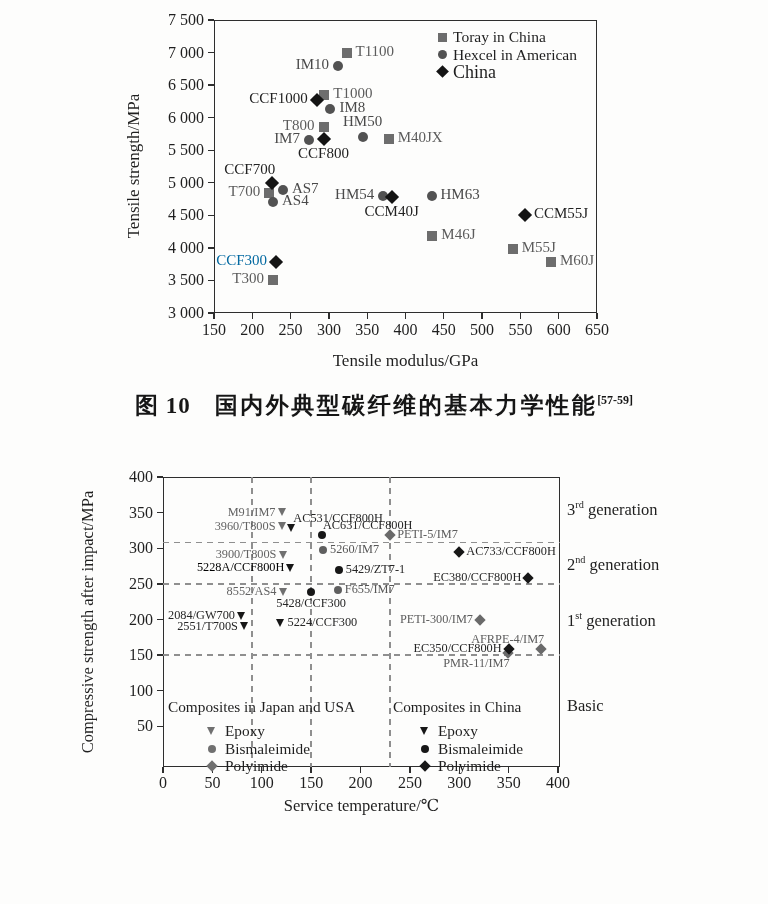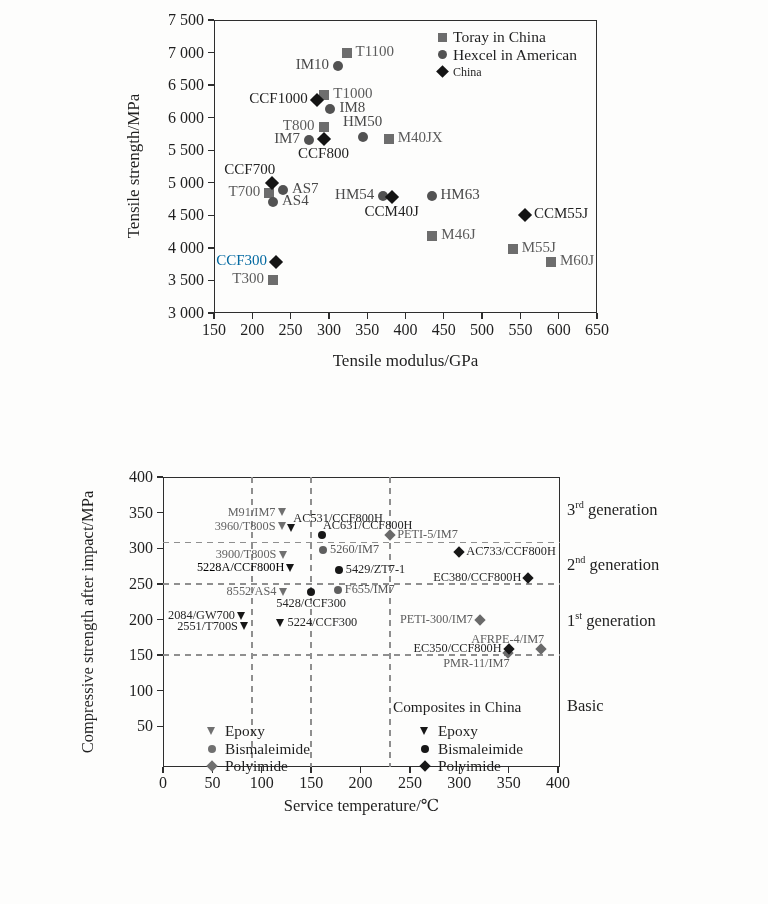--- a/index.html
+++ b/index.html
@@ -123,23 +123,26 @@
       <div class="ptlabel" style="font-size: 15px; color: #0369a1; left: 267.046px; top: 262.213px; transform: translate(-100%, -54%);">CCF300</div>
       <div class="mk diamond" style="width: 10px; height: 10px; background: rgb(20, 20, 20); left: 386.712px; top: 192.102px; transform: rotate(45deg);"></div>
       <div class="ptlabel" style="font-size: 15px; color: rgb(34, 34, 34); left: 391.712px; top: 204.102px; transform: translate(-50%, 0px);">CCM40J</div>
       <div class="mk diamond" style="width: 10px; height: 10px; background: rgb(20, 20, 20); left: 519.996px; top: 210.333px; transform: rotate(45deg);"></div>
       <div class="ptlabel" style="font-size: 15px; color: rgb(34, 34, 34); left: 533.996px; top: 215.333px; transform: translate(0px, -54%);">CCM55J</div>
       <div class="mk square" style="width: 9px; height: 9px; background: rgb(109, 109, 109); left: 437.5px; top: 32.5px;"></div>
       <div class="legend-text" style="font-size: 15.5px; left: 453px; top: 37px; transform: translate(0px, -50%); color: rgb(31, 31, 31);">Toray in China</div>
       <div class="mk circle" style="width: 9px; height: 9px; background: rgb(82, 82, 82); left: 437.5px; top: 50px; border-radius: 50%;"></div>
       <div class="legend-text" style="font-size: 15.5px; left: 453px; top: 54.5px; transform: translate(0px, -50%); color: rgb(31, 31, 31);">Hexcel in American</div>
       <div class="mk diamond" style="width: 9px; height: 9px; background: rgb(20, 20, 20); left: 437.5px; top: 67px; transform: rotate(45deg);"></div>
-      <div class="legend-text" style="font-size: 12px; left: 453px; top: 71.5px; transform: translate(0px, -50%); color: rgb(31, 31, 31);">China</div>
+      <div class="legend-text" style="font-size: 18px; left: 453px; top: 71.5px; transform: translate(0px, -50%); color: rgb(31, 31, 31);">China</div>
     </div>
 
+  <div class="caption" style="top:392px;">
+    <span class="fignum">图 10</span><span class="captext">国内外典型碳纤维的基本力学性能</span><sup class="ref">[57-59]</sup>
+  </div>
 
   <div id="chart1" class="abs" style="left:0;top:430px;width:768px;height:420px;">
       <div class="frame" style="left: 163px; top: 47px; width: 397px; height: 290px;"></div>
       <div class="dashv" style="left: 251.181px; top: 47px; height: 290px; background: repeating-linear-gradient(rgb(143, 143, 143) 0px, rgb(143, 143, 143) 6px, transparent 6px, transparent 11px);"></div>
       <div class="dashv" style="left: 310.434px; top: 47px; height: 290px; background: repeating-linear-gradient(rgb(143, 143, 143) 0px, rgb(143, 143, 143) 6px, transparent 6px, transparent 11px);"></div>
       <div class="dashv" style="left: 389.439px; top: 47px; height: 290px; background: repeating-linear-gradient(rgb(143, 143, 143) 0px, rgb(143, 143, 143) 6px, transparent 6px, transparent 11px);"></div>
       <div class="dashh" style="left: 163px; top: 111.853px; width: 397px; background: repeating-linear-gradient(to right, rgb(143, 143, 143) 0px, rgb(143, 143, 143) 6px, transparent 6px, transparent 11px);"></div>
       <div class="dashh" style="left: 163px; top: 153.18px; width: 397px; background: repeating-linear-gradient(to right, rgb(143, 143, 143) 0px, rgb(143, 143, 143) 6px, transparent 6px, transparent 11px);"></div>
       <div class="dashh" style="left: 163px; top: 224.433px; width: 397px; background: repeating-linear-gradient(to right, rgb(143, 143, 143) 0px, rgb(143, 143, 143) 6px, transparent 6px, transparent 11px);"></div>
       <div class="tick" style="left: 162.3px; top: 337px; width: 1.4px; height: 6px;"></div>
@@ -213,20 +216,21 @@
       <div class="mk circle" style="width: 8px; height: 8px; background: rgb(23, 23, 23); left: 334.786px; top: 135.629px; border-radius: 50%;"></div>
       <div class="ptlabel" style="font-size: 12.3px; color: rgb(38, 38, 38); left: 345.786px; top: 139.629px; transform: translate(0px, -54%);">5429/ZT7-1</div>
       <div class="mk circle" style="width: 8px; height: 8px; background: rgb(23, 23, 23); left: 307.134px; top: 158.43px; border-radius: 50%;"></div>
       <div class="ptlabel" style="font-size: 12.3px; color: rgb(38, 38, 38); left: 311.134px; top: 167.43px; transform: translate(-50%, 0px);">5428/CCF300</div>
       <div class="mk diamond" style="width: 8px; height: 8px; background: rgb(23, 23, 23); left: 455.269px; top: 117.816px; transform: rotate(45deg);"></div>
       <div class="ptlabel" style="font-size: 12.3px; color: rgb(38, 38, 38); left: 466.269px; top: 121.816px; transform: translate(0px, -54%);">AC733/CCF800H</div>
       <div class="mk diamond" style="width: 8px; height: 8px; background: rgb(23, 23, 23); left: 524.398px; top: 144.179px; transform: rotate(45deg);"></div>
       <div class="ptlabel" style="font-size: 12.3px; color: rgb(38, 38, 38); left: 521.398px; top: 148.179px; transform: translate(-100%, -54%);">EC380/CCF800H</div>
       <div class="mk diamond" style="width: 8px; height: 8px; background: rgb(23, 23, 23); left: 504.647px; top: 215.432px; transform: rotate(45deg);"></div>
       <div class="ptlabel" style="font-size: 12.3px; color: rgb(38, 38, 38); left: 501.647px; top: 219.432px; transform: translate(-100%, -54%);">EC350/CCF800H</div>
+      <div class="legend-text" style="font-size: 15.3px; left: 168px; top: 277px; transform: translate(0px, -50%); color: rgb(31, 31, 31);">Composites in Japan and USA</div>
       <div class="mk triangle" style="border-left: 4.96px solid transparent; border-right: 4.96px solid transparent; border-top: 8.16px solid rgb(112, 112, 112); left: 207.04px; top: 296.6px;"></div>
       <div class="legend-text" style="font-size: 15.3px; left: 225px; top: 301px; transform: translate(0px, -50%); color: rgb(31, 31, 31);">Epoxy</div>
       <div class="mk circle" style="width: 8px; height: 8px; background: rgb(112, 112, 112); left: 208px; top: 315px; border-radius: 50%;"></div>
       <div class="legend-text" style="font-size: 15.3px; left: 225px; top: 319px; transform: translate(0px, -50%); color: rgb(31, 31, 31);">Bismaleimide</div>
       <div class="mk diamond" style="width: 8px; height: 8px; background: rgb(112, 112, 112); left: 208px; top: 332px; transform: rotate(45deg);"></div>
       <div class="legend-text" style="font-size: 15.3px; left: 225px; top: 336px; transform: translate(0px, -50%); color: rgb(31, 31, 31);">Polyimide</div>
       <div class="legend-text" style="font-size: 15.3px; left: 393px; top: 277px; transform: translate(0px, -50%); color: rgb(31, 31, 31);">Composites in China</div>
       <div class="mk triangle" style="border-left: 4.96px solid transparent; border-right: 4.96px solid transparent; border-top: 8.16px solid rgb(23, 23, 23); left: 420.04px; top: 296.6px;"></div>
       <div class="legend-text" style="font-size: 15.3px; left: 438px; top: 301px; transform: translate(0px, -50%); color: rgb(31, 31, 31);">Epoxy</div>
       <div class="mk circle" style="width: 8px; height: 8px; background: rgb(23, 23, 23); left: 421px; top: 315px; border-radius: 50%;"></div>

